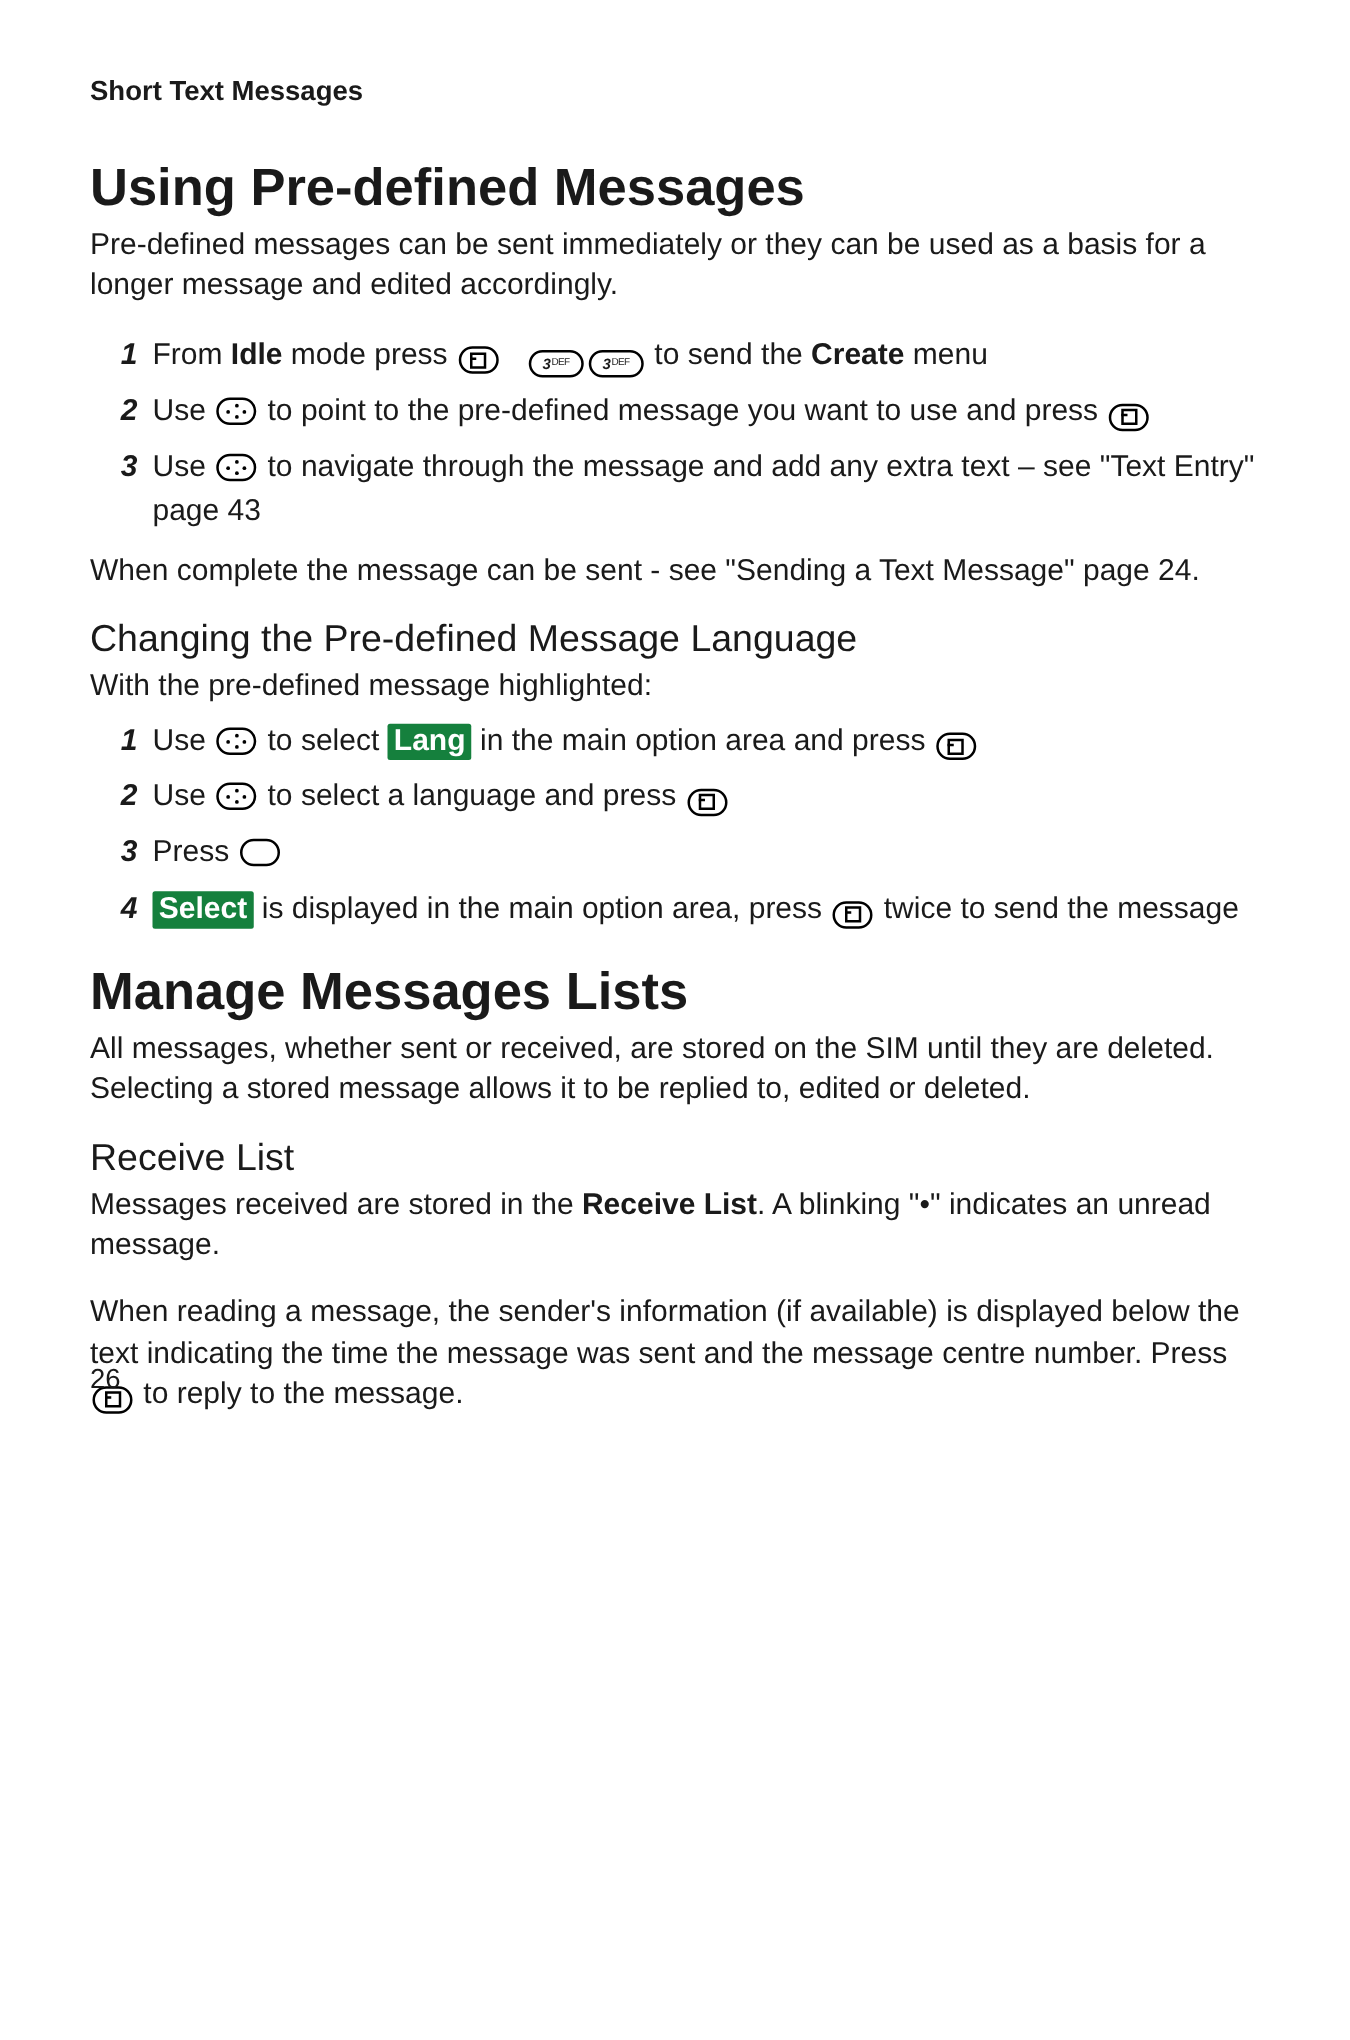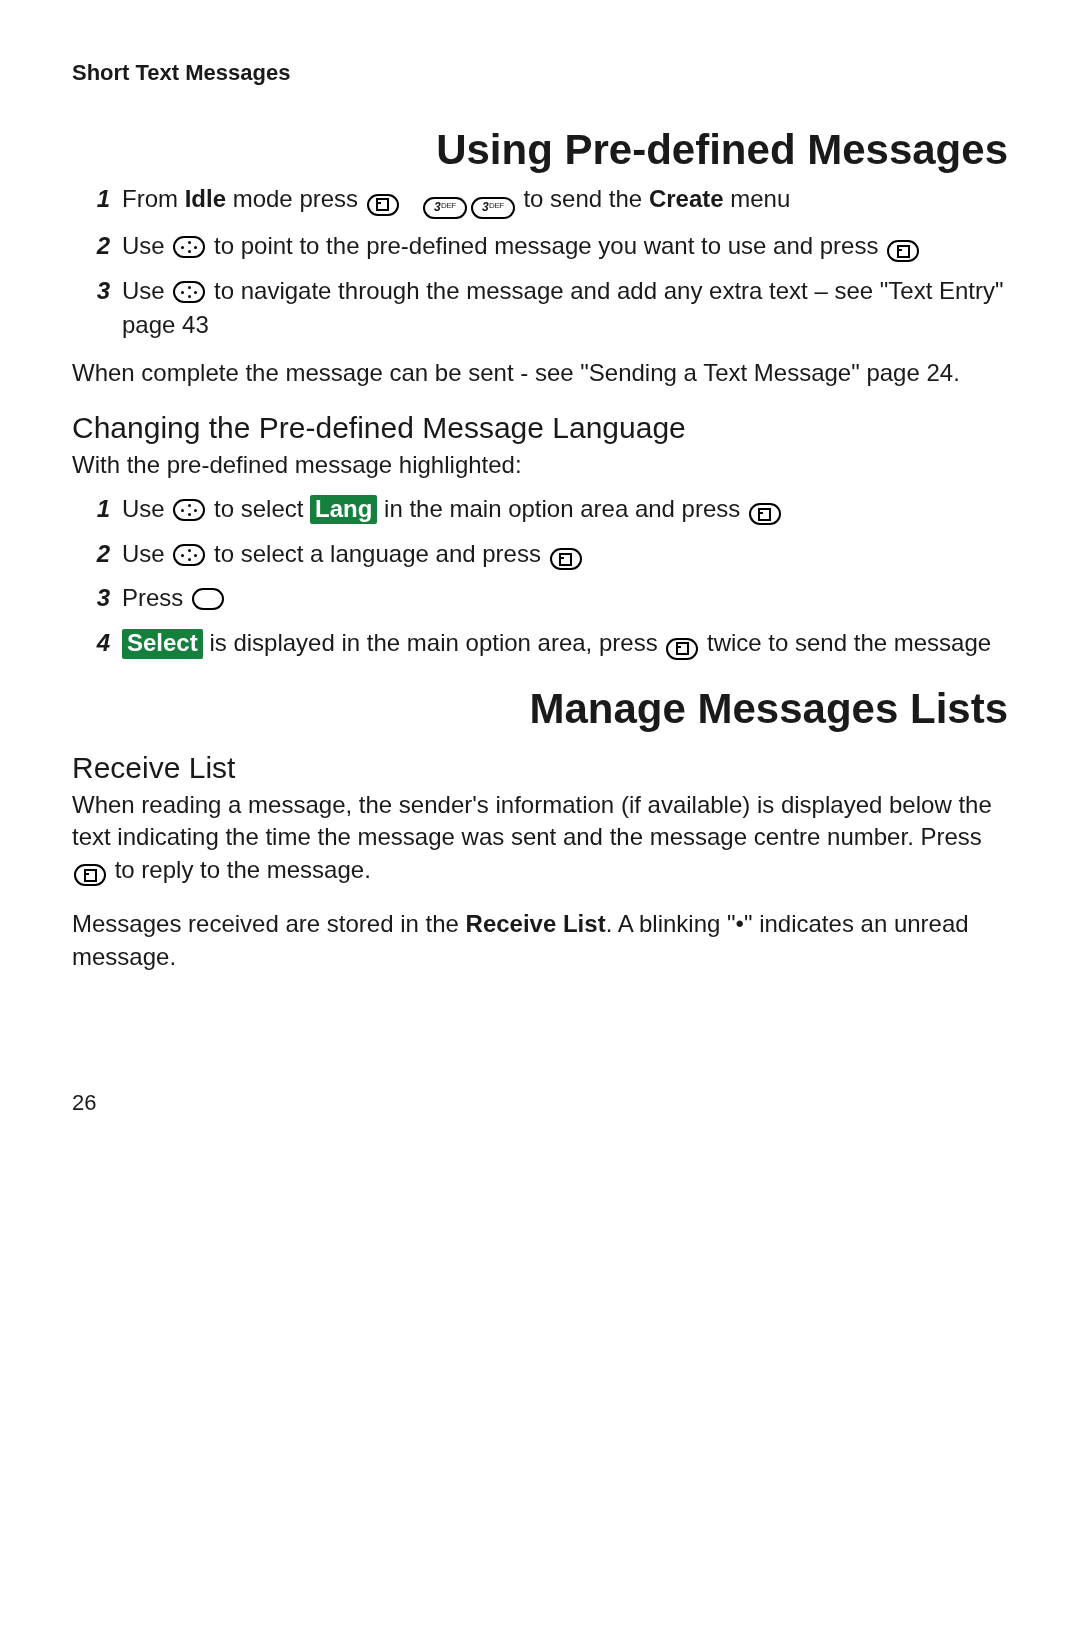--- a/index.html
+++ b/index.html
@@ -18,21 +18,20 @@
   }
   .running-head {
     font-weight: 700;
     font-size: 22px;
     margin-bottom: 40px;
   }
   h1.section {
     font-weight: 700;
     font-size: 42px;
     margin: 0 0 6px 0;
-    text-align: right;
   }
   .body {
     font-size: 24px;
     line-height: 1.35;
     margin: 0 0 22px 0;
   }
   h2.sub {
     font-weight: 400;
     font-size: 30px;
     margin: 18px 0 4px 0;
@@ -139,20 +138,21 @@
   }
 </style>
 </head>
 <body>
 
 <div class="page">
 
   <div class="running-head">Short Text Messages</div>
 
   <h1 class="section">Using Pre-defined Messages</h1>
+  <p class="body">Pre-defined messages can be sent immediately or they can be used as a basis for a longer message and edited accordingly.</p>
 
   <ol class="steps">
     <li>
       <span class="num">1</span>
       <span class="text">
         <span>From </span><span class="b">Idle</span><span> mode press </span>
         <span class="key key-btn">
             <span class="sq"></span>
           </span>
         &nbsp;
@@ -243,27 +243,28 @@
         <span> is displayed in the main option area,  press </span>
         <span class="key key-btn">
             <span class="sq"></span>
           </span>
         <span> twice to send the message</span>
       </span>
     </li>
   </ol>
 
   <h1 class="section" style="margin-top:24px">Manage Messages Lists</h1>
+  <p class="body">All messages, whether sent or received, are stored on the SIM until they are deleted. Selecting a stored message allows it to be replied to, edited or deleted.</p>
 
   <h2 class="sub">Receive List</h2>
+  <p class="body">
+    <span>Messages received are stored in the </span><span class="b">Receive List</span><span>. A blinking "•" indicates an unread message.</span>
+  </p>
   <p class="body">
     <span>When reading a message, the sender's information (if available) is displayed below the text indicating the time the message was sent and the message centre number. Press </span>
     <span class="key key-btn">
         <span class="sq"></span>
       </span>
     <span> to reply to the message.</span>
   </p>
-  <p class="body">
-    <span>Messages received are stored in the </span><span class="b">Receive List</span><span>. A blinking "•" indicates an unread message.</span>
-  </p>
 
   <div class="page-num">26</div>
 </div>
 
 </body></html>

